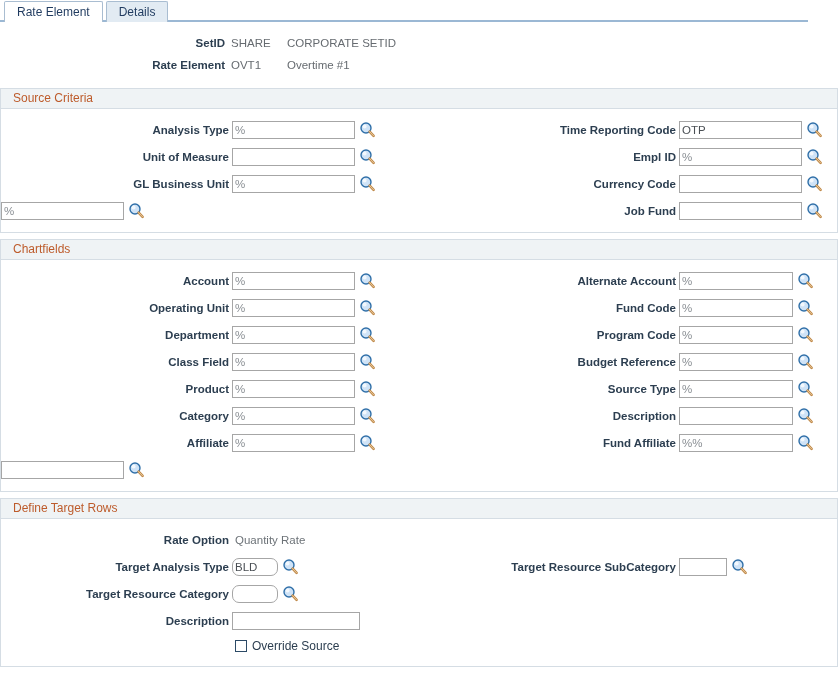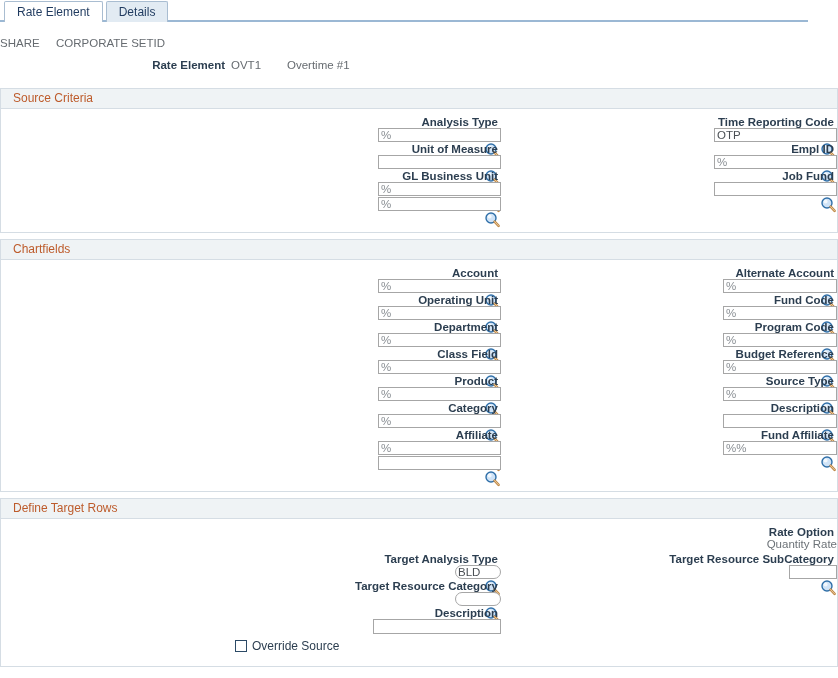--- a/index.html
+++ b/index.html
@@ -119,23 +119,22 @@
   .col-left {
     width: 500px;
     flex: 0 0 500px;
   }
   .col-right {
     flex: 1 1 auto;
   }
 
   .field {
     display: flex;
-    align-items: flex-end;
+    align-items: center;
     height: 27px;
-    flex-direction: column;
   }
   .field .flabel {
     text-align: right;
     font-weight: bold;
     font-size: 11.5px;
     color: #2c3e50;
     padding-right: 3px;
     box-sizing: border-box;
     white-space: nowrap;
   }
@@ -208,20 +207,21 @@
   </div>
   <div class="tab active">
     <span>Details</span>
   </div>
 </div>
 
 <div class="page">
 
   <div class="keyblock">
     <div class="keyrow">
+      <span class="klabel">SetID</span>
       <span class="kval">SHARE</span>
       <span class="kdesc">CORPORATE SETID</span>
     </div>
     <div class="keyrow">
       <span class="klabel">Rate Element</span>
       <span class="kval">OVT1</span>
       <span class="kdesc">Overtime #1</span>
     </div>
   </div>
 
@@ -306,20 +306,32 @@
             <span class="mag">
               <svg width="17" height="17" viewBox="0 0 17 17">
                 <circle cx="7" cy="7" r="5" fill="#cfe3f7" stroke="#2f6fa8" stroke-width="1.4"></circle>
                 <circle cx="5.6" cy="5.4" r="2" fill="#ffffff" opacity="0.75"></circle>
                 <line x1="10.6" y1="10.6" x2="14.6" y2="14.8" stroke="#c08a4a" stroke-width="2.6" stroke-linecap="round"></line>
                 <line x1="10.6" y1="10.6" x2="14.6" y2="14.8" stroke="#e8c89a" stroke-width="1" stroke-linecap="round"></line>
               </svg>
             </span>
           </div>
 
+          <div class="field">
+            <span class="flabel">Currency Code</span>
+            <input class="txt w120" type="text" value="" style="">
+            <span class="mag">
+              <svg width="17" height="17" viewBox="0 0 17 17">
+                <circle cx="7" cy="7" r="5" fill="#cfe3f7" stroke="#2f6fa8" stroke-width="1.4"></circle>
+                <circle cx="5.6" cy="5.4" r="2" fill="#ffffff" opacity="0.75"></circle>
+                <line x1="10.6" y1="10.6" x2="14.6" y2="14.8" stroke="#c08a4a" stroke-width="2.6" stroke-linecap="round"></line>
+                <line x1="10.6" y1="10.6" x2="14.6" y2="14.8" stroke="#e8c89a" stroke-width="1" stroke-linecap="round"></line>
+              </svg>
+            </span>
+          </div>
 
           <div class="field">
             <span class="flabel">Job Fund</span>
             <input class="txt w120" type="text" value="" style="">
             <span class="mag">
               <svg width="17" height="17" viewBox="0 0 17 17">
                 <circle cx="7" cy="7" r="5" fill="#cfe3f7" stroke="#2f6fa8" stroke-width="1.4"></circle>
                 <circle cx="5.6" cy="5.4" r="2" fill="#ffffff" opacity="0.75"></circle>
                 <line x1="10.6" y1="10.6" x2="14.6" y2="14.8" stroke="#c08a4a" stroke-width="2.6" stroke-linecap="round"></line>
                 <line x1="10.6" y1="10.6" x2="14.6" y2="14.8" stroke="#e8c89a" stroke-width="1" stroke-linecap="round"></line>

